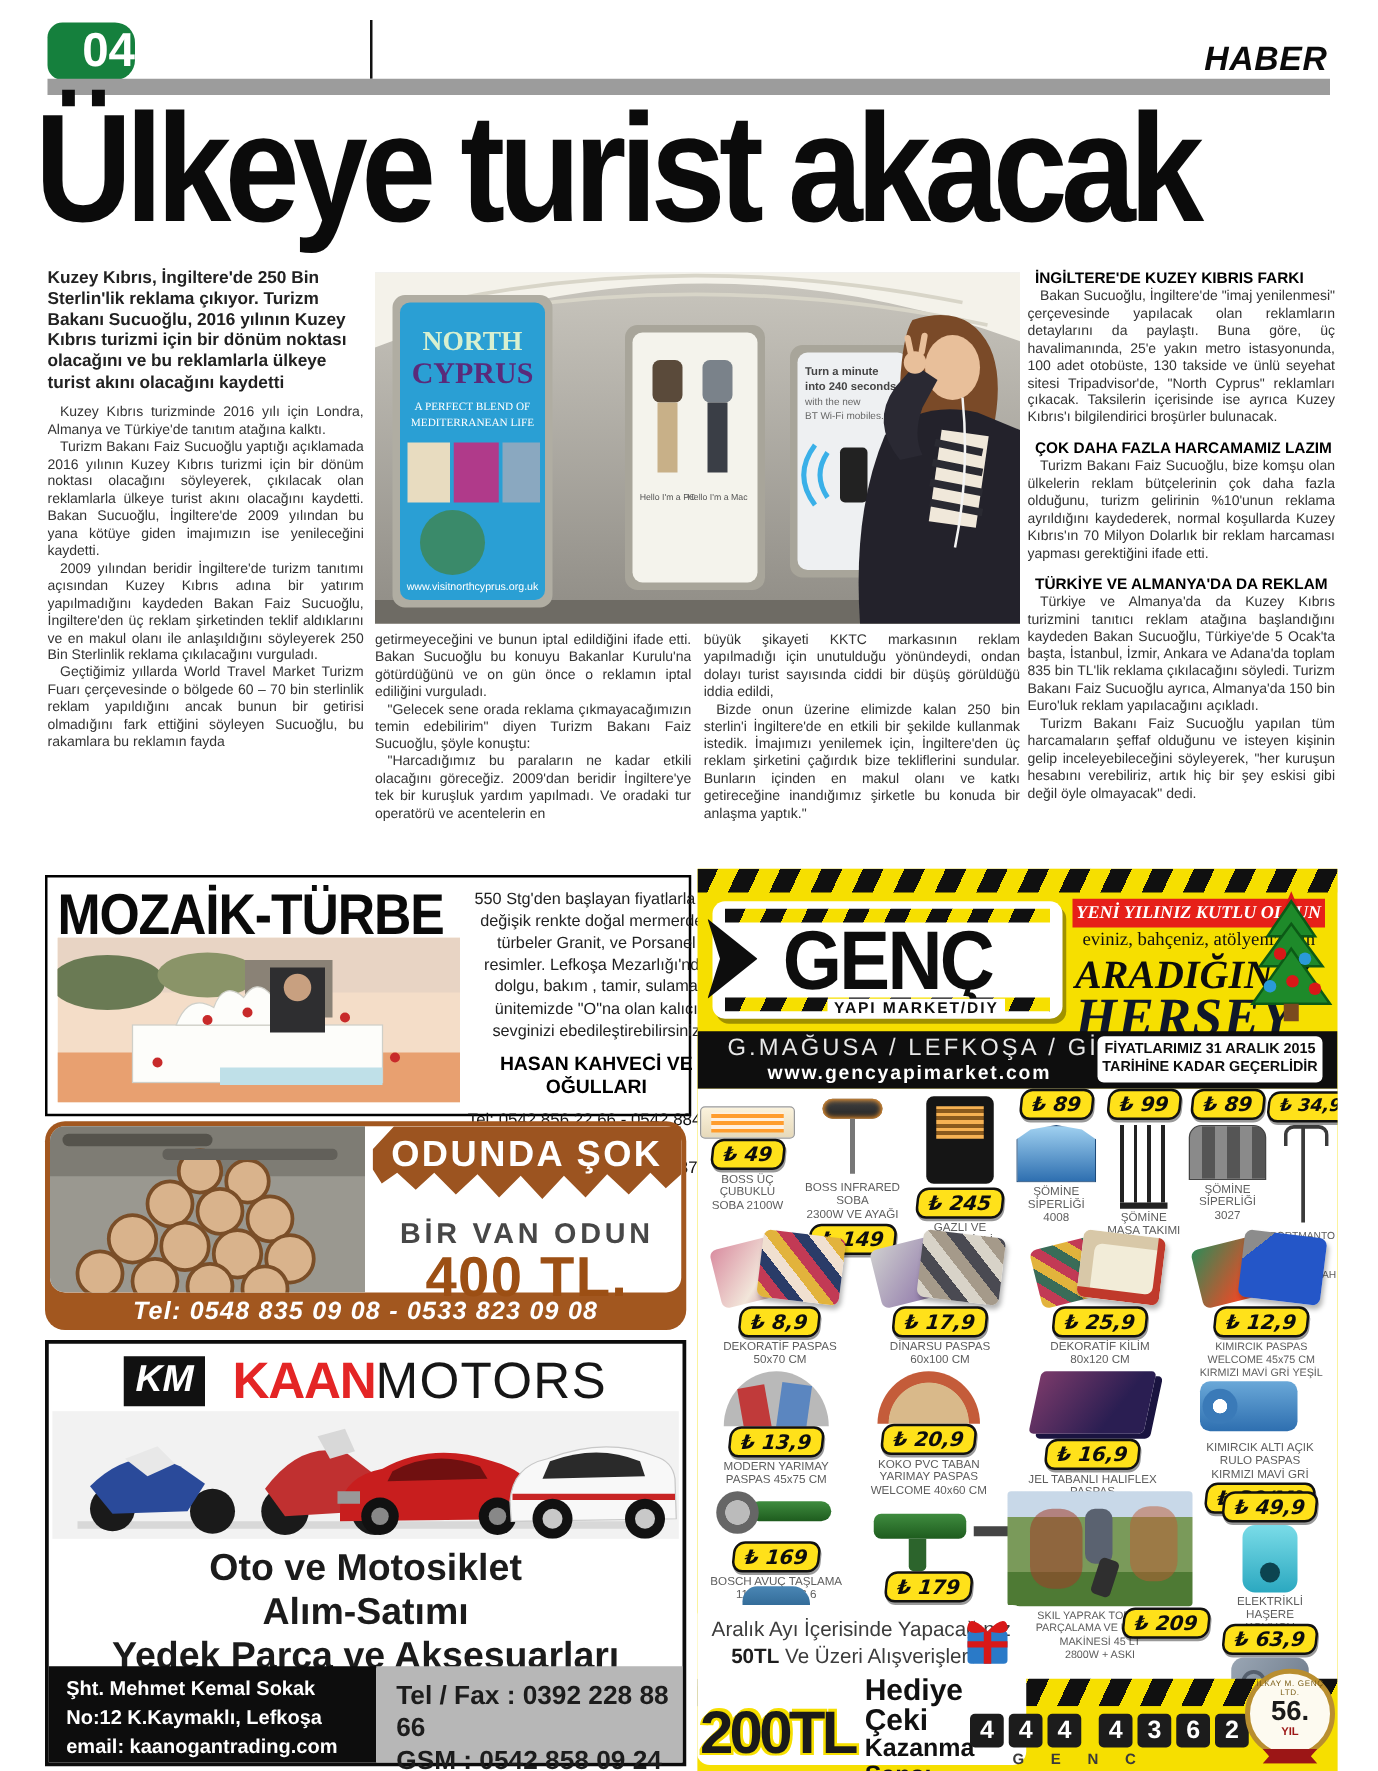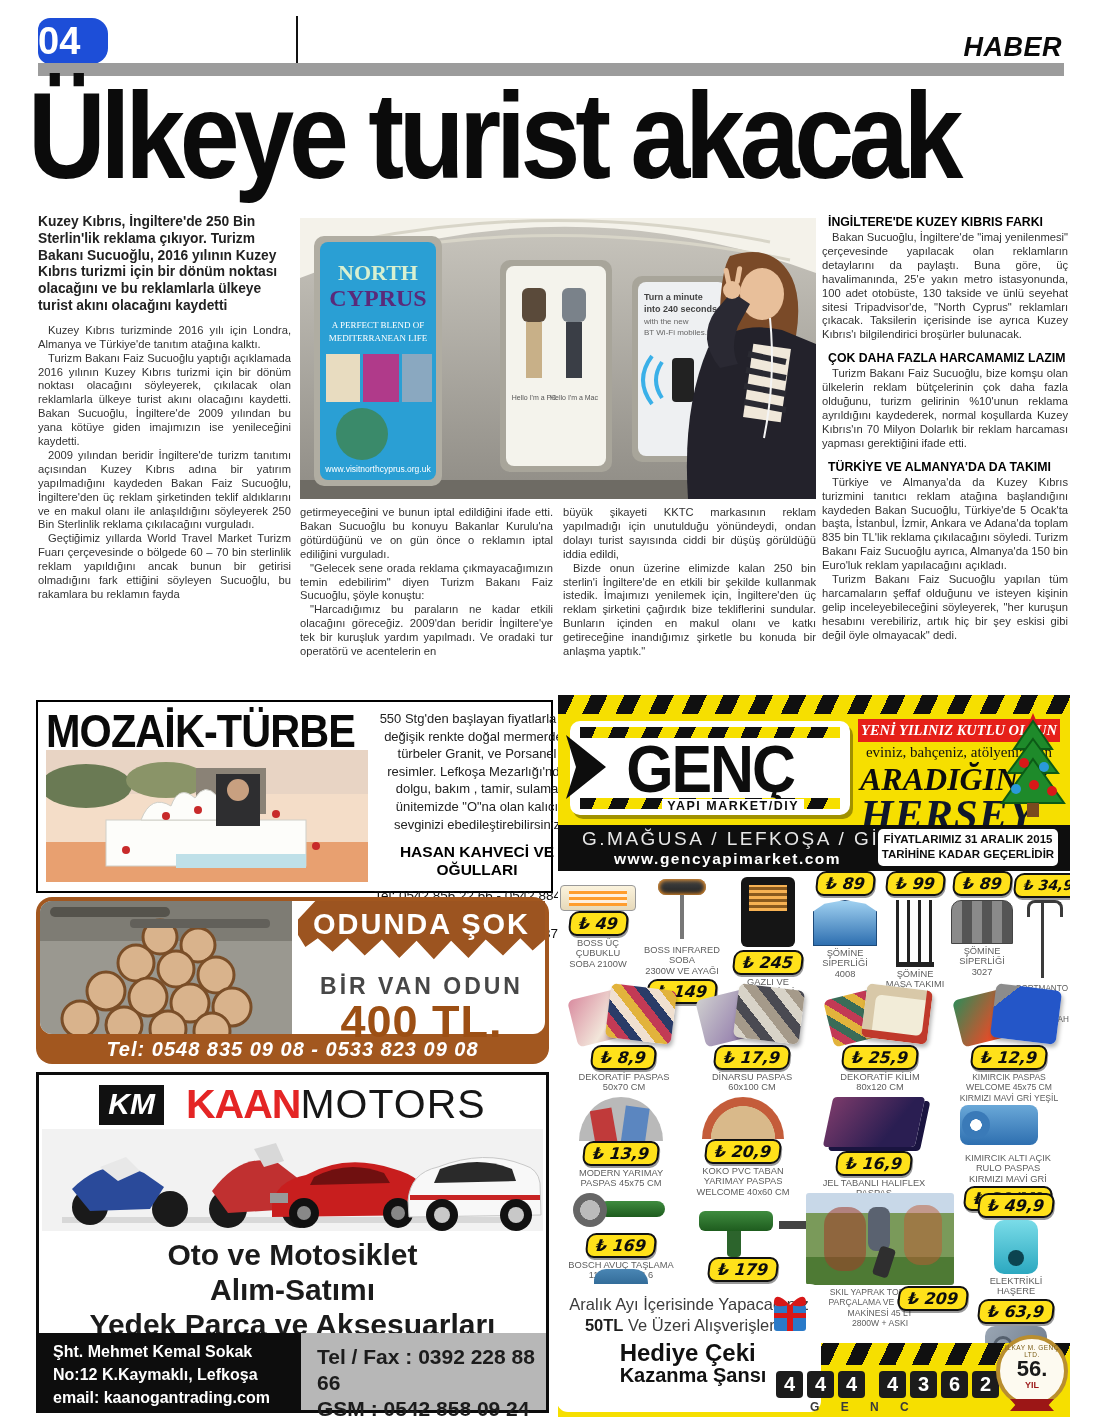--- a/index.html
+++ b/index.html
@@ -1,23 +1,23 @@
 <!DOCTYPE html>
 <html><head>
 <meta charset="utf-8">
 <style>
   html,body{margin:0;padding:0;background:#ffffff;}
   #page{position:relative;width:1102px;height:1417px;background:#fff;overflow:hidden;
         font-family:"Liberation Sans",sans-serif;color:#222;}
   .abs{position:absolute;}
 
   
-  #tab04{left:38px;top:18px;width:70px;height:46px;background:#1d4ed8;
+  #tab04{left:38px;top:18px;width:70px;height:46px;background:#15803d;
          border-radius:12px 16px 16px 12px;color:#fff;font-weight:700;font-size:38px;
-         line-height:46px;text-align:left;}
+         line-height:46px;text-align:right;}
   #mast{left:124px;top:17px;}
   #mast-title{font-weight:700;font-size:19px;letter-spacing:7px;color:#0d0d0d;white-space:nowrap;}
   #mast-date{font-weight:700;font-size:12.5px;margin-top:7px;text-align:center;color:#111;}
   #mast-bar{left:296px;top:16px;width:2px;height:47px;background:#111;}
   #haber{right:40px;top:32px;font-style:italic;font-weight:700;font-size:27px;color:#0a0a0a;letter-spacing:.5px;}
   #grayrule{left:38px;top:63px;width:1026px;height:13px;background:#9c9c9c;}
   #headline{left:28px;top:74px;font-weight:700;font-size:123px;line-height:1;letter-spacing:-6px;
             transform:scaleX(.875);transform-origin:left top;color:#0b0b0b;white-space:nowrap;}
 
   
@@ -301,21 +301,21 @@
   </div>
   <div class="abs npcol" id="col3">
     <p class="bp">büyük şikayeti KKTC markasının reklam yapılmadığı için unutulduğu yönündeydi, ondan dolayı turist sayısında ciddi bir düşüş görüldüğü iddia edildi,</p>
     <p class="bp ind">Bizde onun üzerine elimizde kalan 250 bin sterlin'i İngiltere'de en etkili bir şekilde kullanmak istedik. İmajımızı yenilemek için, İngiltere'den üç reklam şirketini çağırdık bize tekliflerini sundular. Bunların içinden en makul olanı ve katkı getireceğine inandığımız şirketle bu konuda bir anlaşma yaptık."</p>
   </div>
   <div class="abs npcol" id="col4">
     <div class="sh first">İNGİLTERE'DE KUZEY KIBRIS FARKI</div>
     <p class="bp ind">Bakan Sucuoğlu, İngiltere'de "imaj yenilenmesi" çerçevesinde yapılacak olan reklamların detaylarını da paylaştı. Buna göre, üç havalimanında, 25'e yakın metro istasyonunda, 100 adet otobüste, 130 takside ve ünlü seyehat sitesi Tripadvisor'de, "North Cyprus" reklamları çıkacak. Taksilerin içerisinde ise ayrıca Kuzey Kıbrıs'ı bilgilendirici broşürler bulunacak.</p>
     <div class="sh">ÇOK DAHA FAZLA HARCAMAMIZ LAZIM</div>
     <p class="bp ind">Turizm Bakanı Faiz Sucuoğlu, bize komşu olan ülkelerin reklam bütçelerinin çok daha fazla olduğunu, turizm gelirinin %10'unun reklama ayrıldığını kaydederek, normal koşullarda Kuzey Kıbrıs'ın 70 Milyon Dolarlık bir reklam harcaması yapması gerektiğini ifade etti.</p>
-    <div class="sh">TÜRKİYE VE ALMANYA'DA DA TAKIMI</div>
+    <div class="sh">TÜRKİYE VE ALMANYA'DA DA REKLAM</div>
     <p class="bp ind">Türkiye ve Almanya'da da Kuzey Kıbrıs turizmini tanıtıcı reklam atağına başlandığını kaydeden Bakan Sucuoğlu, Türkiye'de 5 Ocak'ta başta, İstanbul, İzmir, Ankara ve Adana'da toplam 835 bin TL'lik reklama çıkılacağını söyledi. Turizm Bakanı Faiz Sucuoğlu ayrıca, Almanya'da 150 bin Euro'luk reklam yapılacağını açıkladı.</p>
     <p class="bp ind">Turizm Bakanı Faiz Sucuoğlu yapılan tüm harcamaların şeffaf olduğunu ve isteyen kişinin gelip inceleyebileceğini söyleyerek, "her kuruşun hesabını verebiliriz, artık hiç bir şey eskisi gibi değil öyle olmayacak" dedi.</p>
   </div>
 
   <div class="abs" id="mozaik">
     <div class="abs" id="mozaik-title">MOZAİK-TÜRBE</div>
     <svg class="abs" id="mozaik-img" viewBox="0 0 322 132" preserveAspectRatio="none">
       <rect width="322" height="132" fill="#f4ddc8"></rect>
       <rect y="0" width="322" height="44" fill="#e8d4c4"></rect>
       <ellipse cx="40" cy="36" rx="46" ry="22" fill="#6a7a54"></ellipse>
@@ -605,20 +605,21 @@
       </div>
     </div>
 
     <div id="genc-hz2" class="hz"></div>
     <div id="genc-yellow"></div>
 
     <div id="genc-promo">
       <div id="promo-l1">Aralık Ayı İçerisinde Yapacağınız</div>
       <div id="promo-l2"><b>50TL</b><span> Ve Üzeri Alışverişlerde</span></div>
       <div id="promo-row">
+        <div id="promo-price">200TL</div>
         <div id="promo-right">
           <div id="promo-r1">Hediye Çeki</div>
           <div id="promo-r2">Kazanma Şansı</div>
         </div>
       </div>
       <svg id="gift" width="44" height="42" viewBox="0 0 44 42">
         <rect x="6" y="14" width="32" height="26" rx="3" fill="#2a7ac8"></rect>
         <rect x="19" y="14" width="6" height="26" fill="#d81818"></rect>
         <rect x="6" y="22" width="32" height="5" fill="#d81818"></rect>
         <path d="M22,14 q-14,-14 -16,-4 q-2,8 16,4 q14,-14 16,-4 q2,8 -16,4" fill="#d81818"></path>

